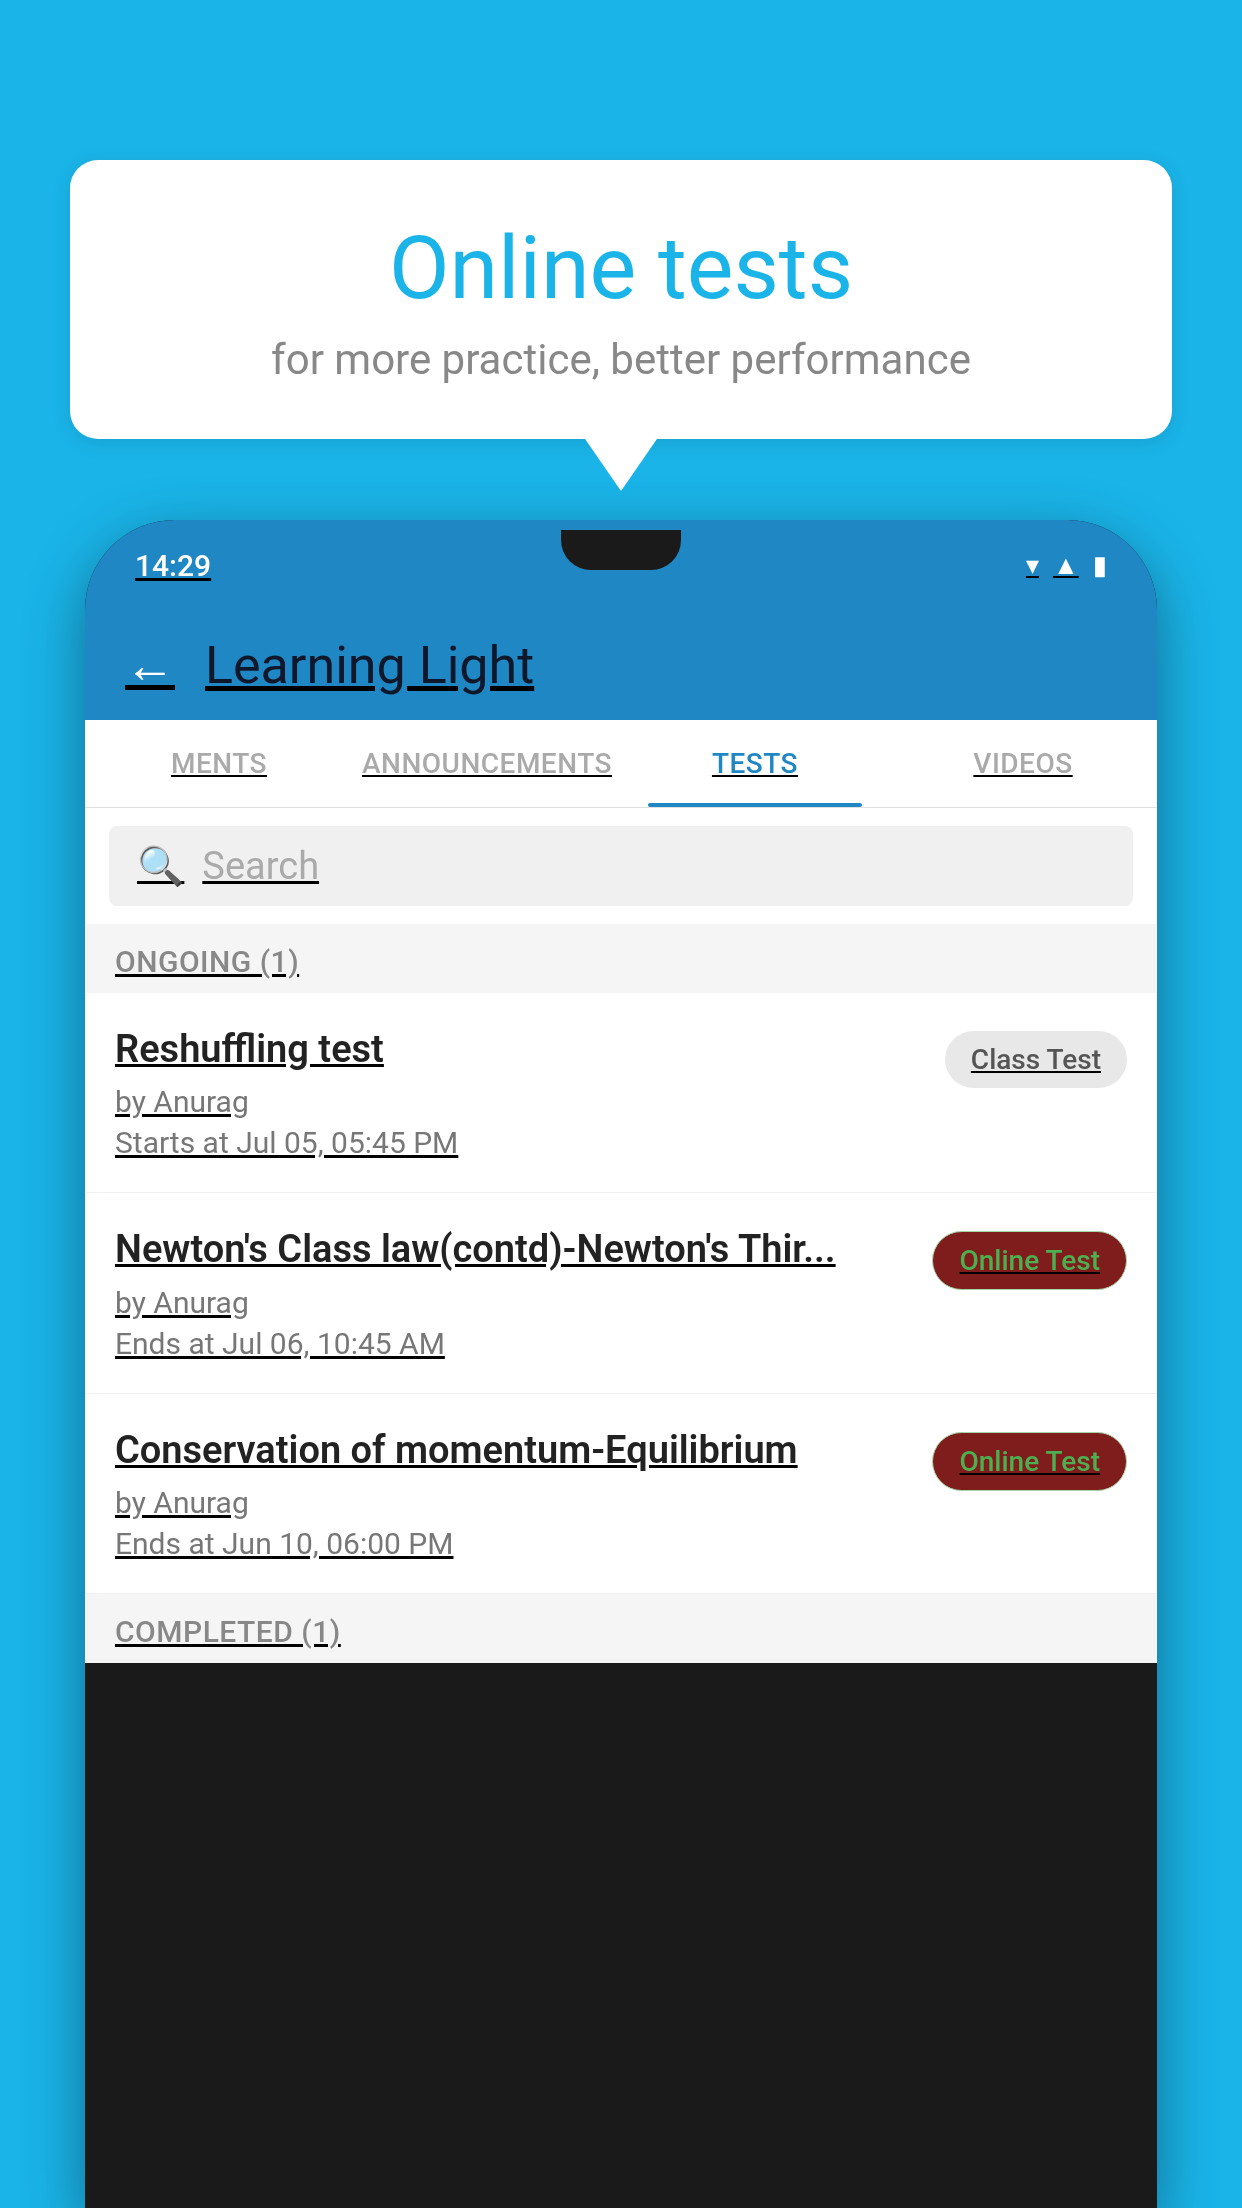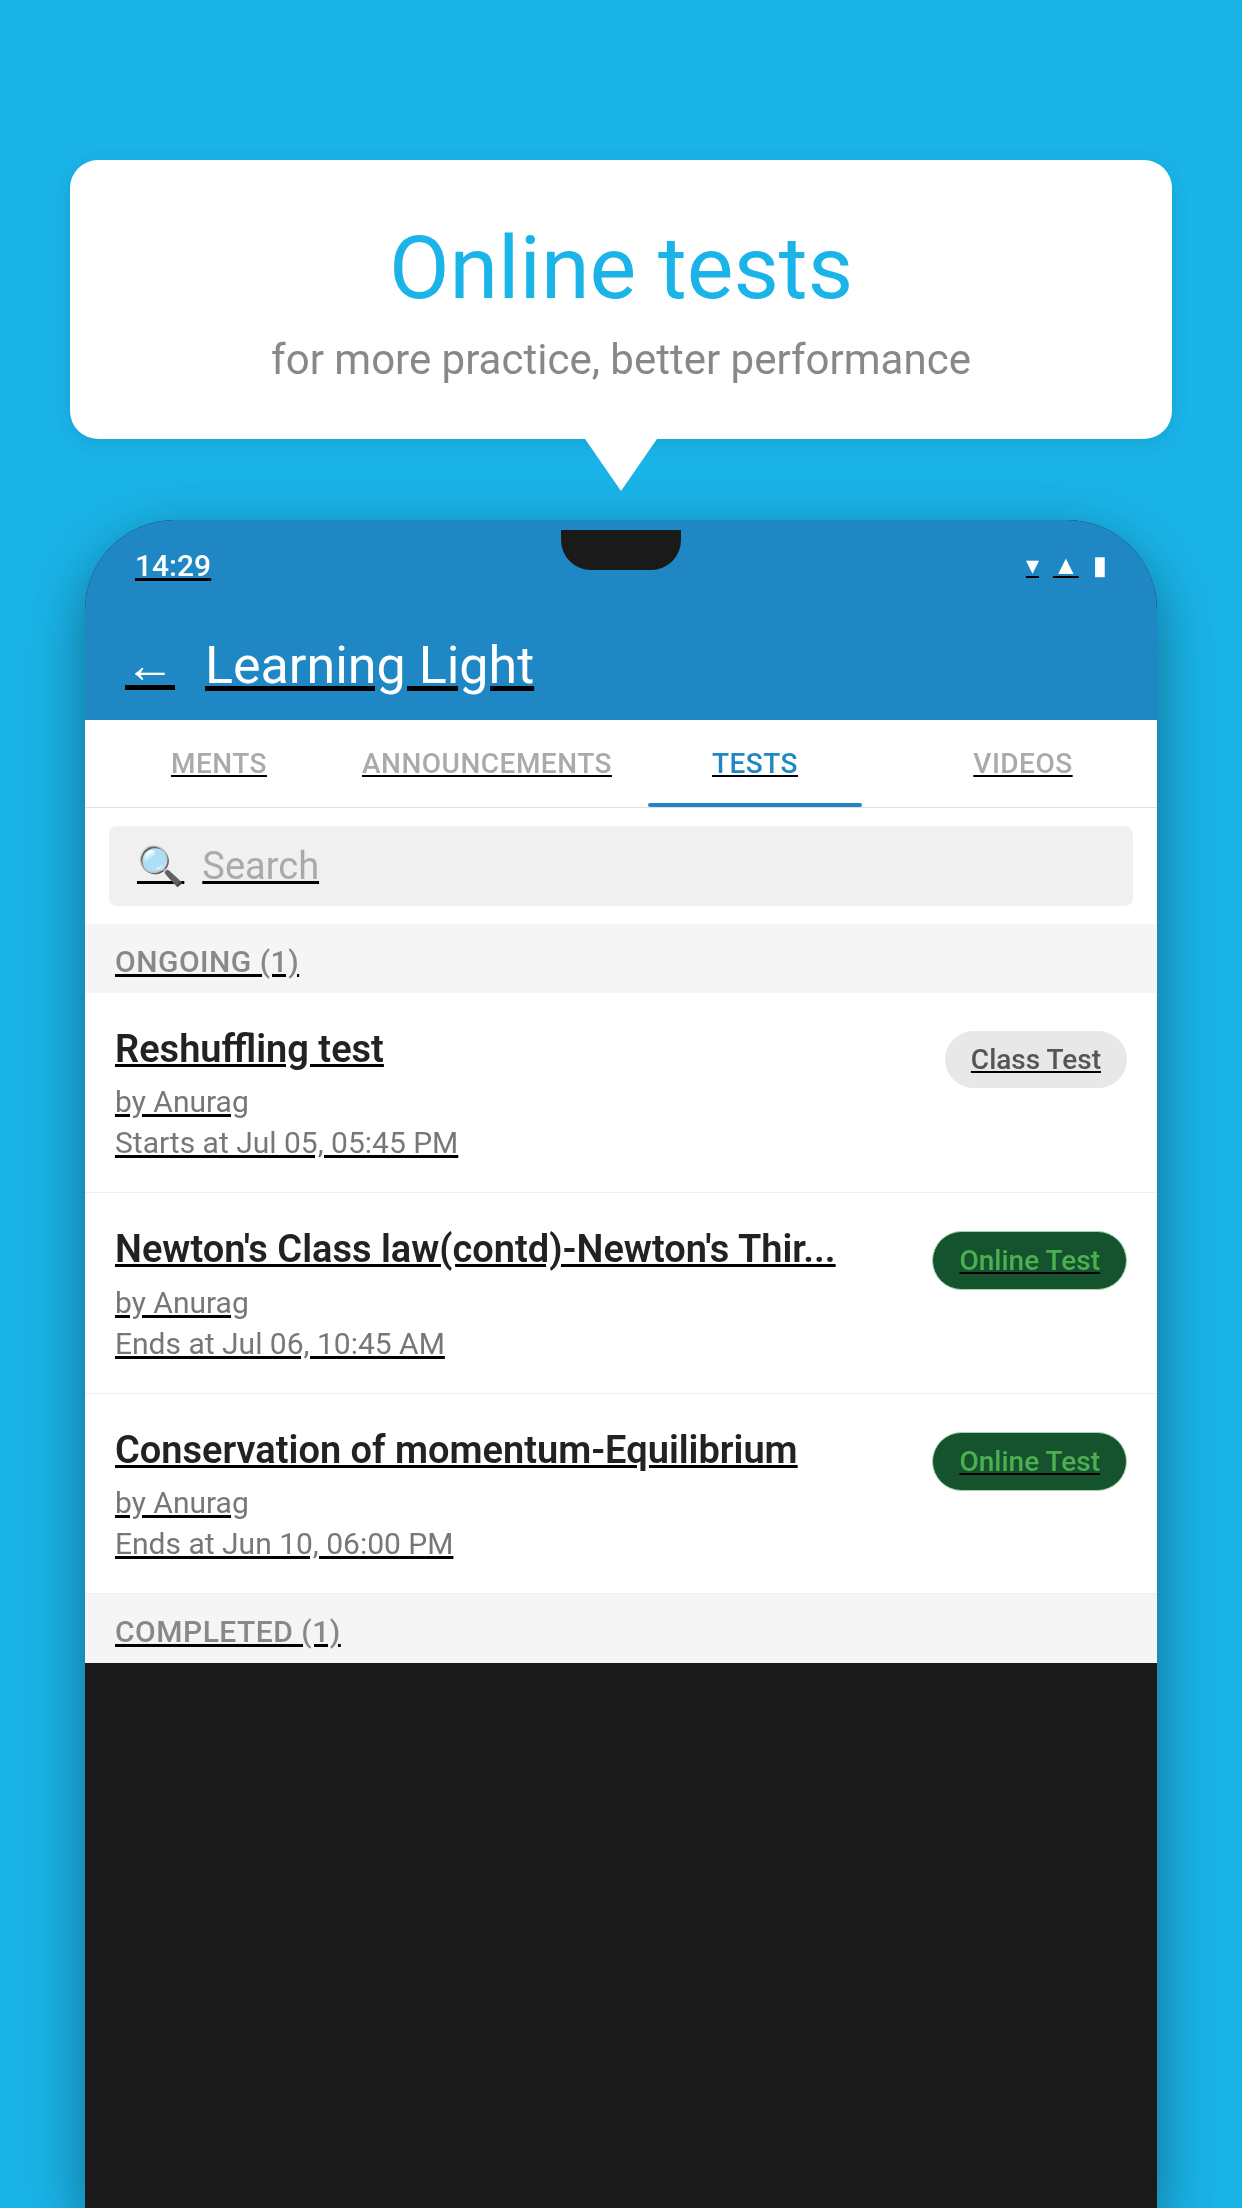--- a/index.html
+++ b/index.html
@@ -125,21 +125,21 @@
       gap: 30px;
     }
 
     .back-arrow {
       color: white;
       font-size: 50px;
       font-weight: 300;
     }
 
     .app-title {
-      color: #ffffff;
+      color: #0f172a;
       font-size: 52px;
       font-weight: 400;
     }
 
     
     .tab-bar {
       background: white;
       display: flex;
       border-bottom: 1px solid #e0e0e0;
       height: 88px;
@@ -261,21 +261,21 @@
       white-space: nowrap;
       margin-top: 6px;
     }
 
     .badge-class {
       background: #e8e8e8;
       color: #555;
     }
 
     .badge-online {
-      background: #14532d;
+      background: #7f1d1d;
       color: #4caf50;
       border: 1.5px solid #a5d6a7;
     }
 
     
     .completed-label {
       padding: 20px 30px 14px;
       font-size: 30px;
       color: #888;
       font-weight: 500;

